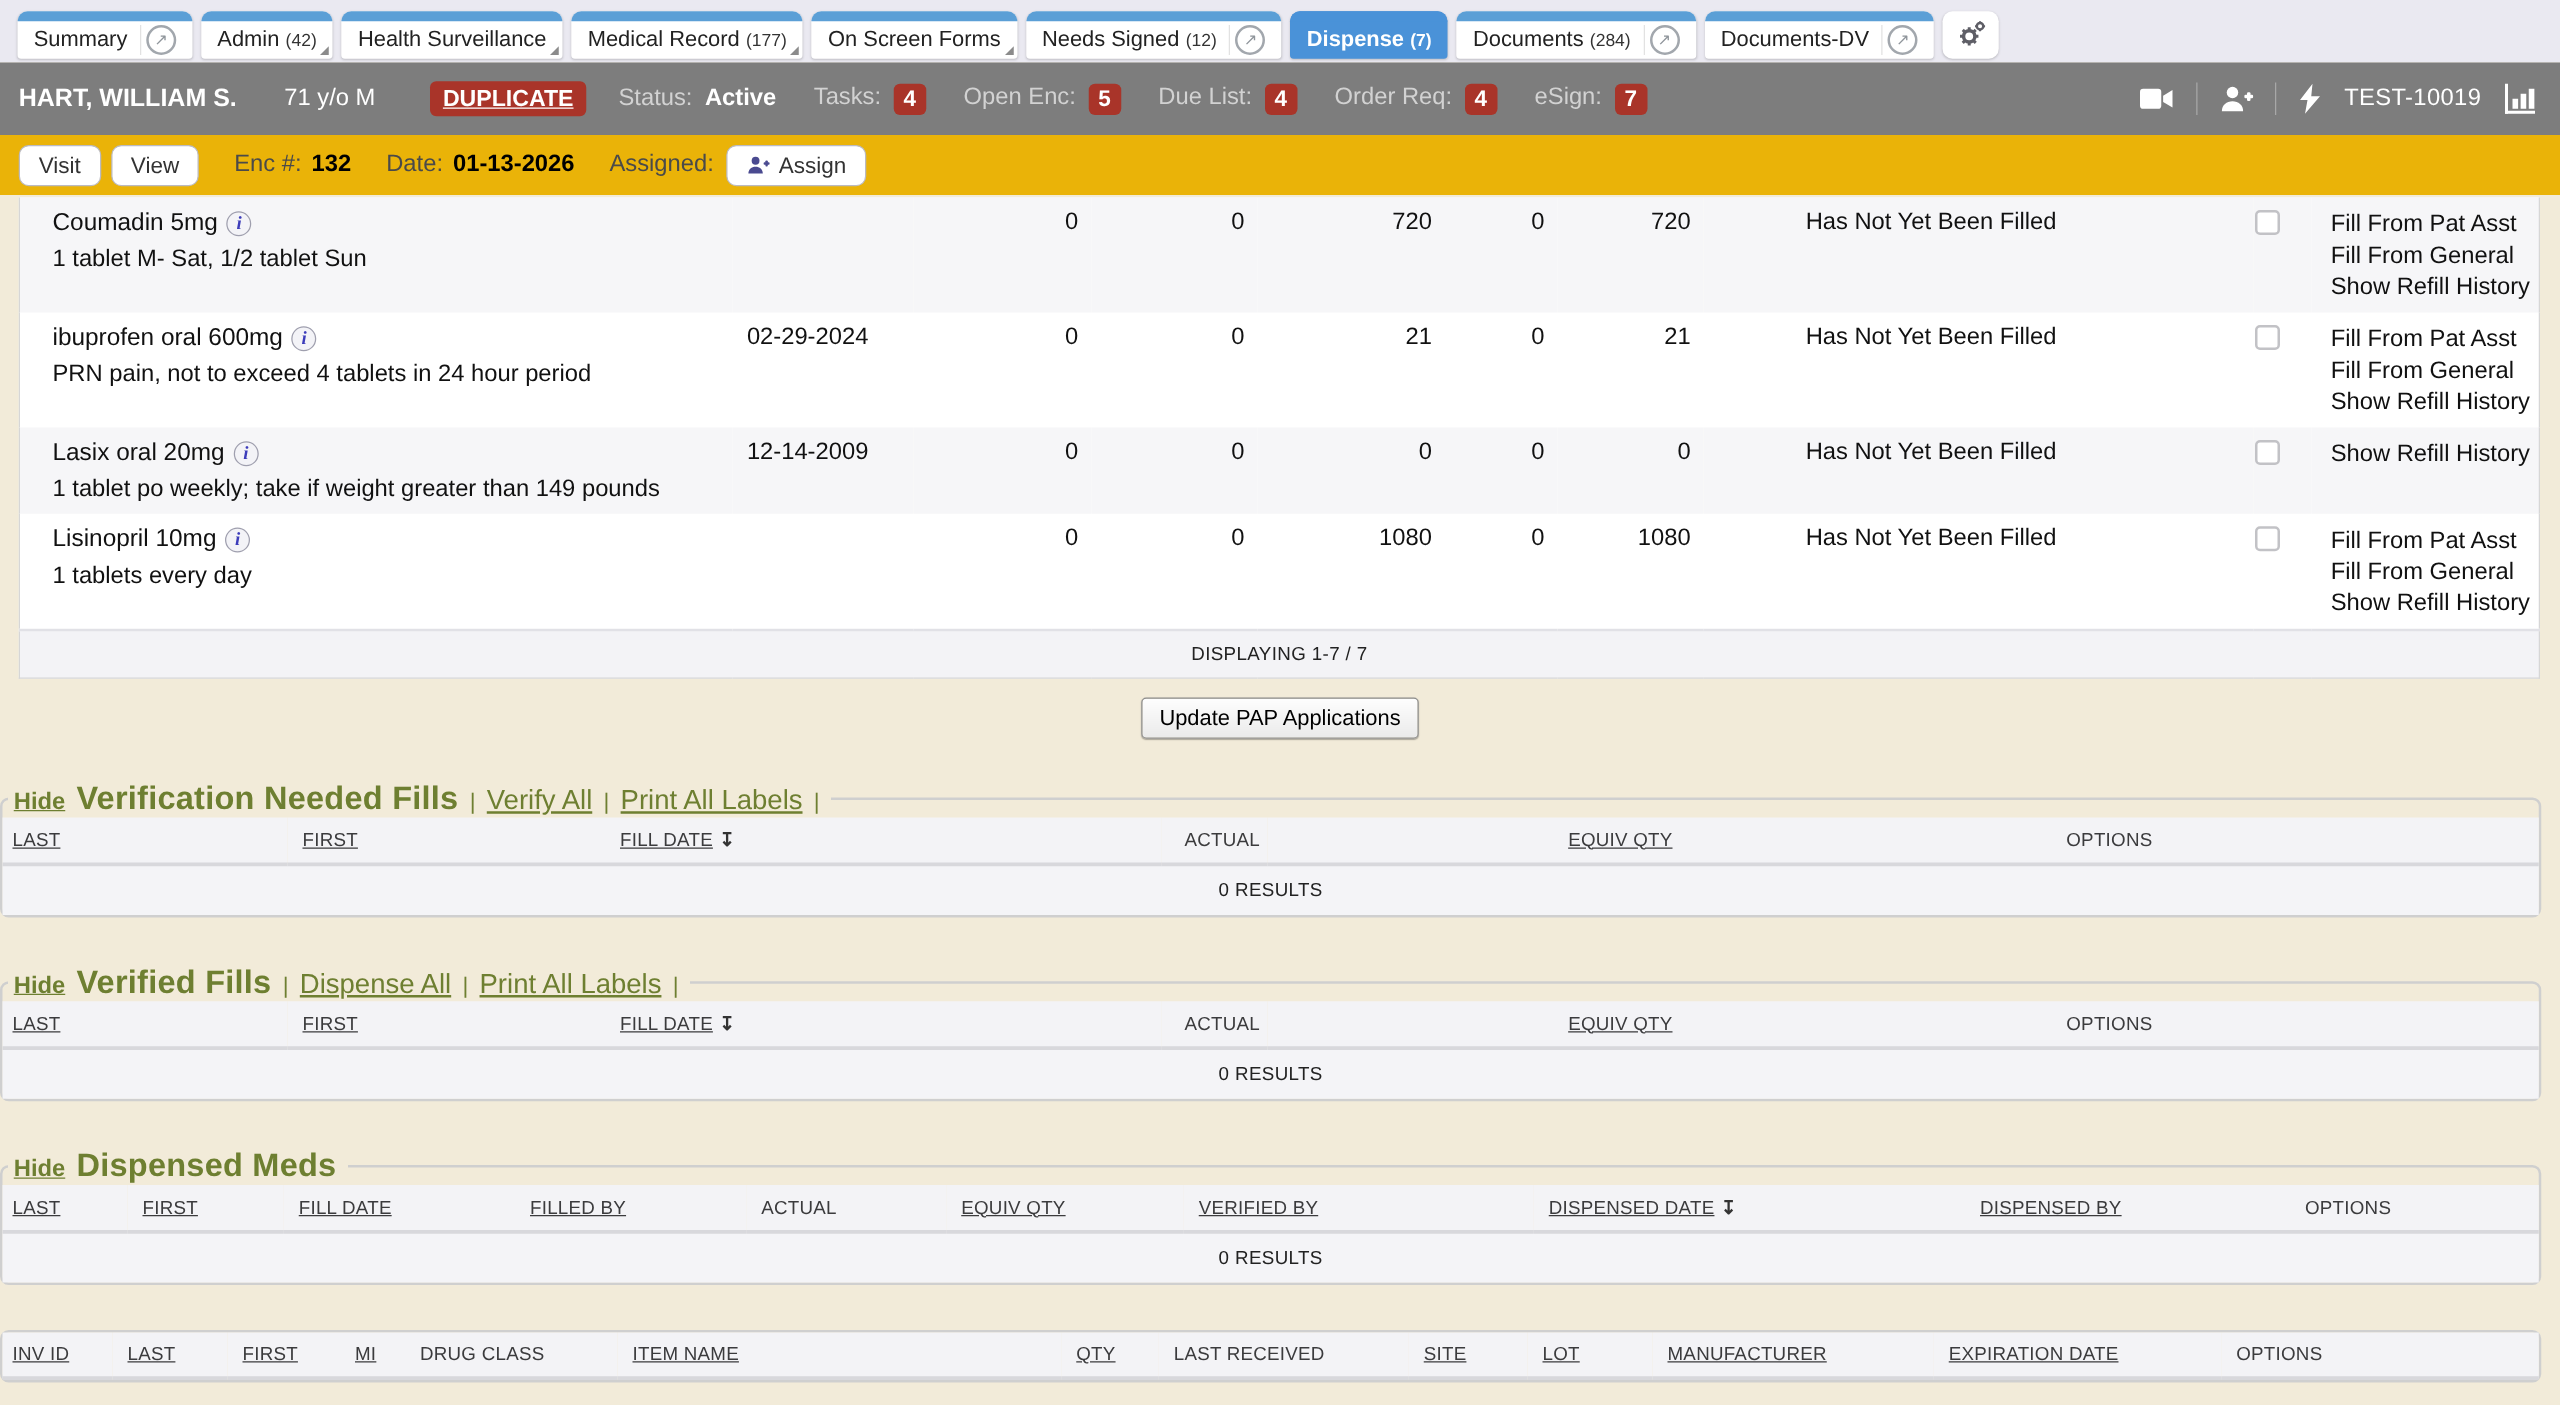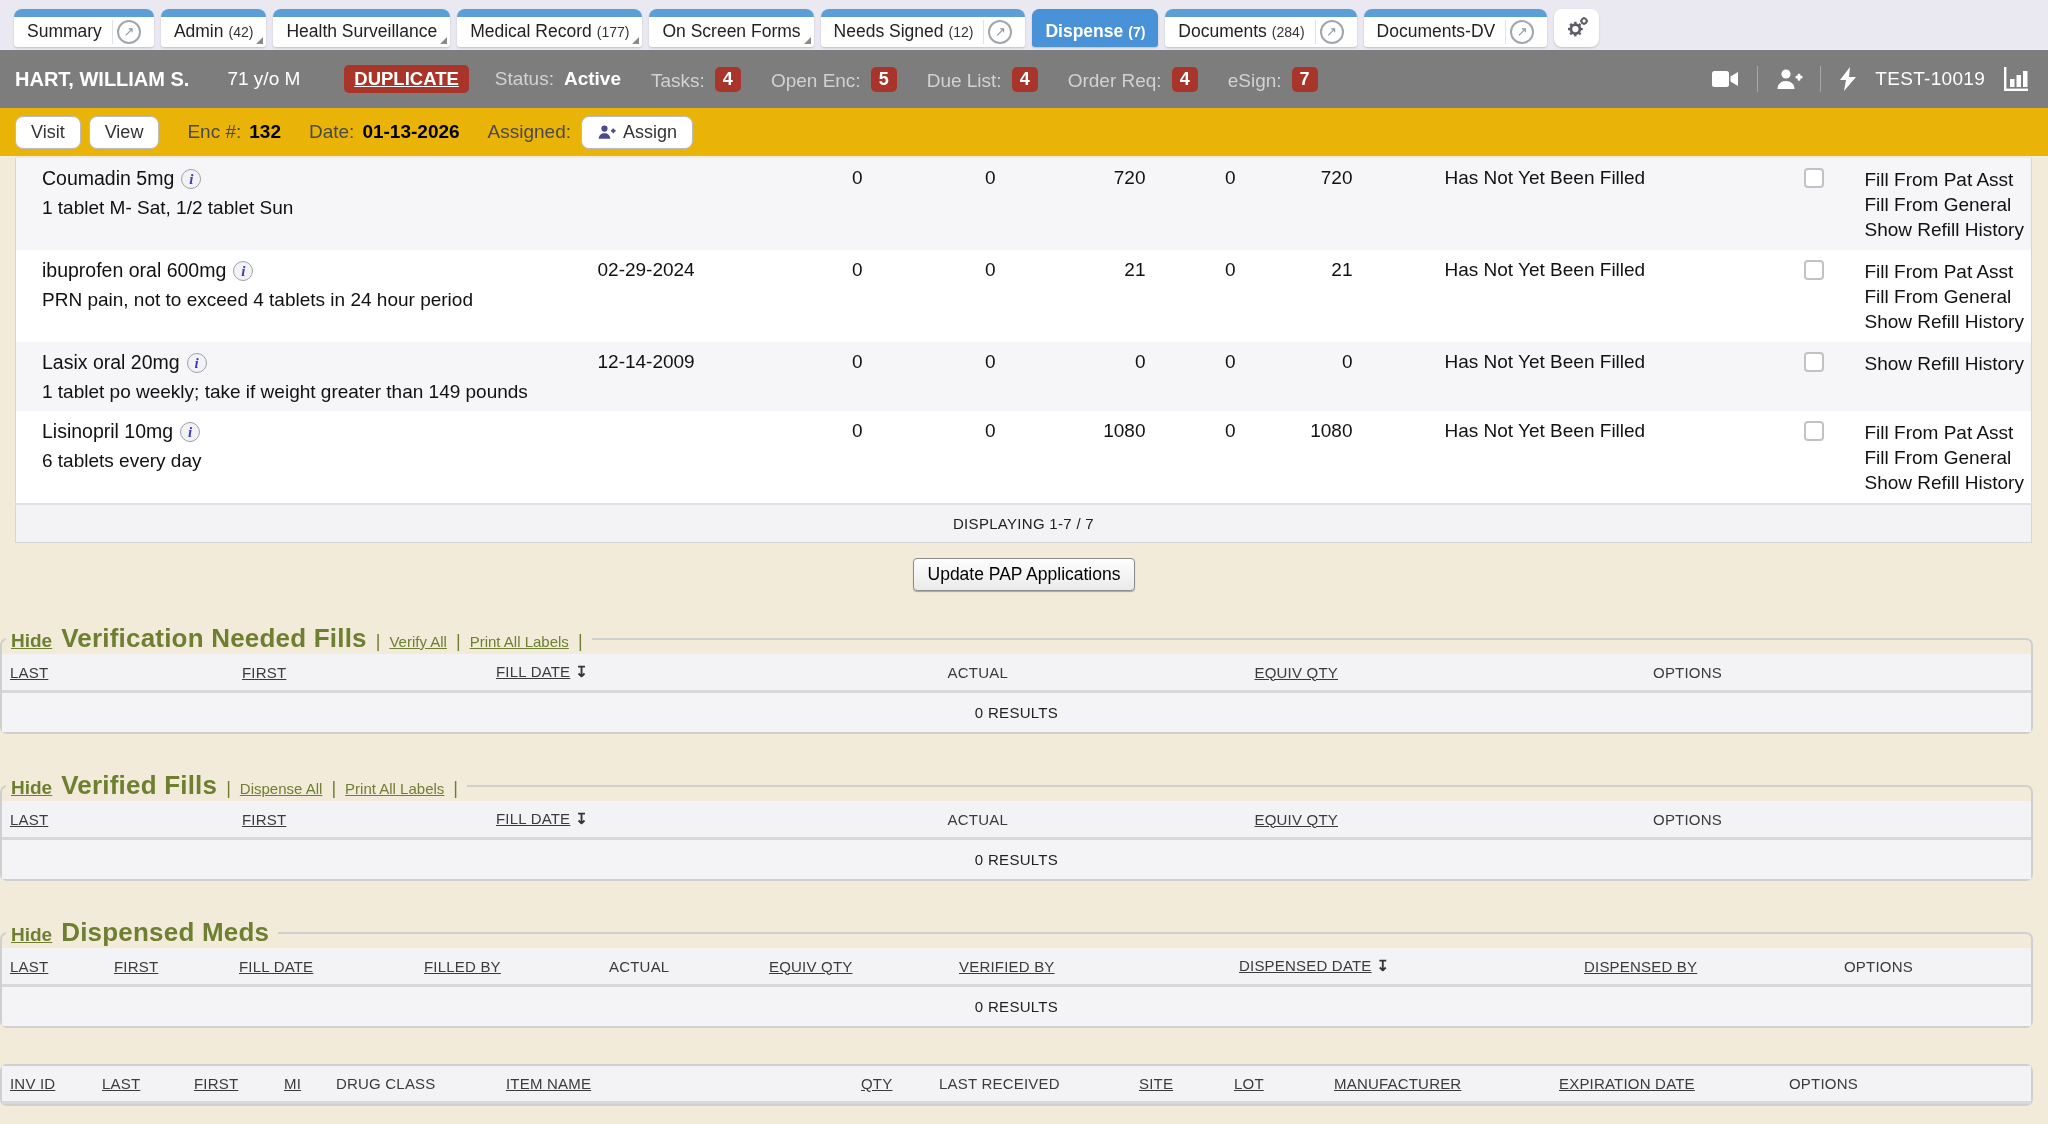--- a/index.html
+++ b/index.html
@@ -31,21 +31,21 @@
   .gearbtn { background:#fff; border-radius:8px; height:38px; width:45px;
              display:flex; align-items:center; justify-content:center;
              box-shadow:0 1px 2px rgba(0,0,0,.18); cursor:pointer; }
   
   .patientbar { height:58px; background:#7d7d7d; display:flex; align-items:center;
                 padding:0 18px 0 15px; color:#fff; font-size:19px; white-space:nowrap; }
   .pname { font-weight:bold; font-size:20px; margin-right:38px; }
   .page  { margin-right:44px; }
   .dupbadge { background:#a93429; border-radius:5px; padding:3px 10px; font-weight:bold;
               text-decoration:underline; font-size:18.5px; margin-right:26px; cursor:pointer; }
-  .ppair { display:flex; align-items:flex-end; gap:10px; margin-right:30px; }
+  .ppair { display:flex; align-items:flex-start; gap:10px; margin-right:30px; }
   .plabel { color:#d2d2d2; }
   .pvalue { color:#fff; font-weight:bold; }
   .cbadge { background:#a93429; border-radius:5px; padding:2px 8px; font-weight:bold;
             font-size:18px; min-width:15px; text-align:center; }
   .pright { margin-left:auto; display:flex; align-items:center; gap:17px; }
   .vdiv { width:1px; height:26px; background:#a8a8a8; }
   .station { font-size:19px; letter-spacing:.3px; }
   
   .encbar { height:48px; background:#eab308; display:flex; align-items:center;
             padding:0 15px; font-size:19px; }
@@ -86,21 +86,21 @@
              box-shadow:0 1px 1px rgba(0,0,0,.3); font-family:inherit; }
   
   fieldset.sect { margin:0 15px 36px 0; border:2px solid #cfcfcf; border-radius:7px;
                   padding:0; }
   legend.leg { margin-left:4px; padding:0 9px 0 5px; display:flex; align-items:baseline;
                gap:9px; white-space:nowrap; }
   .hidelink { color:#6e7f31; font-weight:bold; font-size:19px; text-decoration:underline;
               cursor:pointer; }
   .secttitle { color:#6e7f31; font-weight:bold; font-size:26px; letter-spacing:.2px; }
   .titlebox { border:3px solid #151515; padding:1px 8px 3px 8px; }
-  .sectlink { color:#6e7f31; font-size:15px; text-decoration:underline; cursor:pointer; }
+  .sectlink { color:#6e7f31; font-size:22px; text-decoration:underline; cursor:pointer; }
   .sep { color:#6e7f31; font-size:18px; }
   .secttable { width:100%; border-collapse:collapse; table-layout:fixed; }
   .secttable th { background:#f3f3f6; font-size:15px; font-weight:normal; color:#3b3b3d;
                   text-align:left; padding:9px 12px; letter-spacing:.2px;
                   border-bottom:3px solid #d8d8dc; white-space:nowrap; }
   .secttable th:first-child, .secttable td.first { padding-left:8px; }
   .u { text-decoration:underline; }
   th.ar, td.ar { text-align:right; padding-right:6px; }
   th.ac, td.ac { text-align:center; }
   .sort { margin-left:5px; font-size:15px; color:#333; font-weight:bold; }
@@ -353,21 +353,21 @@
         <td class="opts">
           <div class="optlink">Show Refill History</div>
         </td>
       </tr>
       <tr>
         <td class="med">
           <div class="medname">
             <span>Lisinopril 10mg</span>
             <span class="iicon">i</span>
           </div>
-          <div class="medsig">6 tablets every day</div>
+          <div class="medsig">1 tablets every day</div>
         </td>
         <td class="mdate"></td>
         <td class="num">0</td>
         <td class="num">0</td>
         <td class="num">1080</td>
         <td class="num">0</td>
         <td class="num">1080</td>
         <td class="status">Has Not Yet Been Filled</td>
         <td class="cbcell">
             <div class="checkbox"></div>

